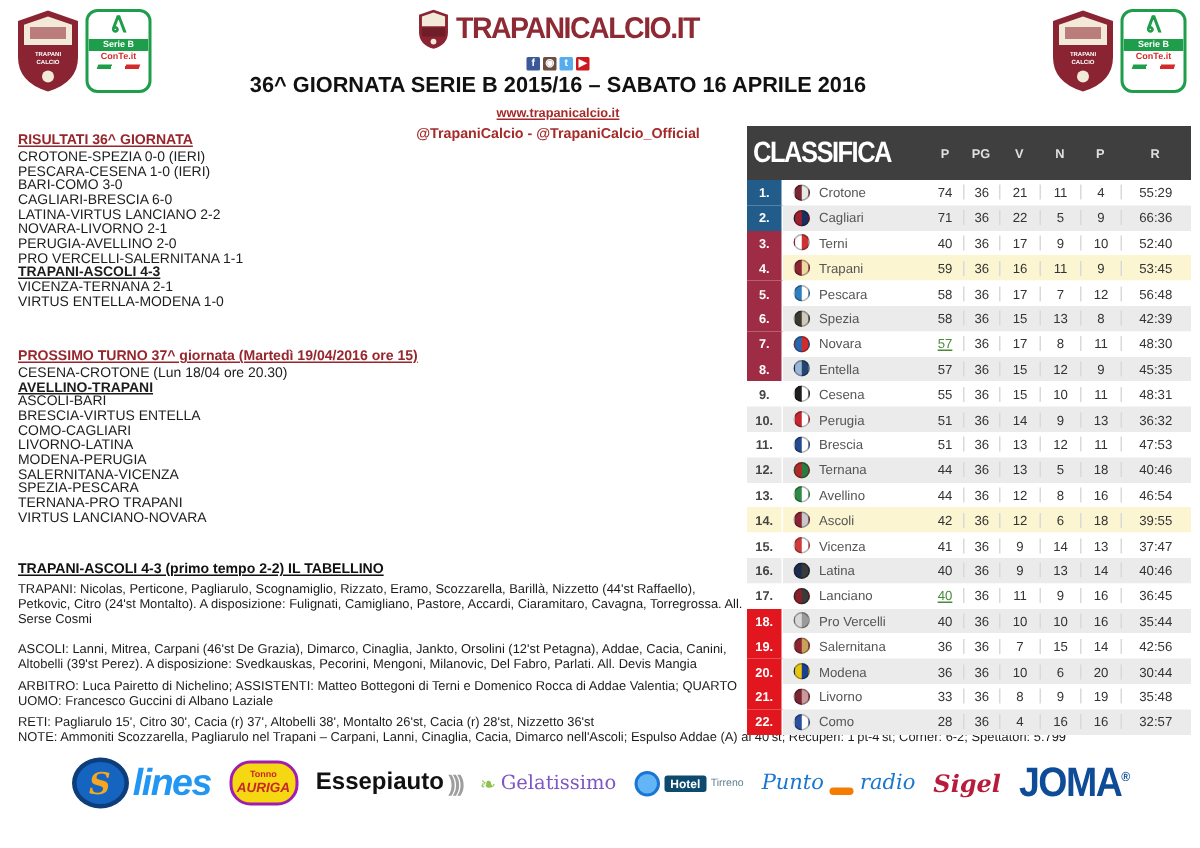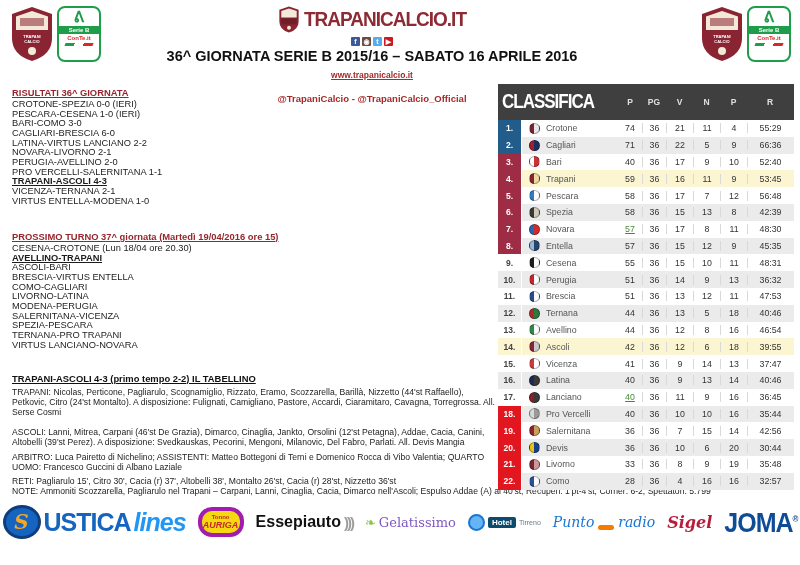--- a/index.html
+++ b/index.html
@@ -25,21 +25,21 @@
   .logo-line { display:inline-flex; align-items:center; gap:4px; }
   .mini-crest svg { width:22px; height:27px; display:block; }
   .site-name { font-size:19px; font-weight:bold; letter-spacing:-1px; color:#8e2a34; transform:scaleY(1.05); }
   .socials { display:flex; justify-content:center; gap:2px; margin-top:0px; }
   .soc { width:9px; height:9px; border-radius:1px; color:#fff; font-size:7px; line-height:9px;
          text-align:center; font-weight:bold; }
   .soc.fb { background:#3b5998; } .soc.ig { background:#6d4c41; }
   .soc.tw { background:#55acee; } .soc.yt { background:#cc181e; }
   .doc-title { font-size:14.5px; font-weight:bold; color:#111; margin-top:2px; letter-spacing:0; }
   .www { font-size:8.5px; font-weight:bold; color:#a52a2a; text-decoration:underline; margin-top:2px; display:inline-block; }
-  .handles { font-size:9.5px; font-weight:bold; color:#a52a2a; margin-top:11px; }
+  .handles { font-size:9.5px; font-weight:bold; color:#a52a2a; margin-top:1px; }
 
   
   .sec { position:absolute; left:12px; width:484px; }
   .sec-heading { font-size:9.4px; font-weight:bold; color:#96262c; text-decoration:underline; margin-bottom:2px; }
   .line { font-size:9.3px; color:#1c1c1c; line-height:9.67px; white-space:nowrap; }
   .line.strong { font-weight:bold; text-decoration:underline; }
   .sec.results { top:87px; }
   .sec.nextround { top:231px; }
   .sec.tabellino { top:373px; width:486px; }
   .tab-heading { font-size:9.4px; font-weight:bold; color:#111; text-decoration:underline; margin-bottom:3px; }
@@ -72,21 +72,21 @@
 
   
   .sponsors { position:absolute; left:0; top:497px; width:800px; height:50px;
               display:flex; align-items:center; justify-content:center; gap:12px; }
   .sp { display:flex; align-items:center; gap:3px; }
   .ustica-ball { width:38px; height:34px; border-radius:50%; background:#1565c0; border:3px solid #0d3d7a;
                  color:#f5a623; font-size:20px; font-weight:bold; text-align:center; line-height:28px;
                  font-family:"DejaVu Serif",serif; font-style:italic; }
   .ustica-t1 { font-size:25px; font-weight:bold; color:#1565c0; letter-spacing:-1px; }
   .ustica-t2 { font-size:25px; font-weight:bold; font-style:italic; color:#2196f3; letter-spacing:-1px; }
-  .auriga { width:46px; height:30px; background:#f5d812; border:4px solid #a21caf; border-radius:14px;
+  .auriga { width:46px; height:30px; background:#f5d812; border:2px solid #a21caf; border-radius:14px;
             display:flex; flex-direction:column; align-items:center; justify-content:center; }
   .auriga .t1 { font-size:6px; color:#c62828; font-weight:bold; }
   .auriga .t2 { font-size:9px; color:#c62828; font-weight:bold; font-style:italic; }
   .essep { font-size:16px; font-weight:bold; color:#111; }
   .essep-swirl { color:#9e9e9e; font-size:15px; font-weight:bold; letter-spacing:-2px; }
   .gelat-leaf { color:#8bc34a; font-size:13px; }
   .gelat { font-family:"DejaVu Serif",serif; font-size:13px; color:#7e57c2; }
   .hotel-ball { width:17px; height:17px; border-radius:50%; background:#64b5f6;
                 border:2px solid #1976d2; }
   .hotel-box { background:#0c4a6e; color:#fff; font-size:8px; font-weight:bold; padding:1px 4px; border-radius:2px; }
@@ -199,21 +199,21 @@
       </div>
   </div>
 
   <div class="sec tabellino">
     <div class="tab-heading">TRAPANI-ASCOLI 4-3 (primo tempo 2-2) IL TABELLINO</div>
     <div class="para">TRAPANI: Nicolas, Perticone, Pagliarulo, Scognamiglio, Rizzato, Eramo, Scozzarella, Barillà, Nizzetto (44'st Raffaello), Petkovic, Citro (24'st Montalto). A disposizione: Fulignati, Camigliano, Pastore, Accardi, Ciaramitaro, Cavagna, Torregrossa. All. Serse Cosmi</div>
     <div class="para">ASCOLI: Lanni, Mitrea, Carpani (46'st De Grazia), Dimarco, Cinaglia, Jankto, Orsolini (12'st Petagna), Addae, Cacia, Canini, Altobelli (39'st Perez). A disposizione: Svedkauskas, Pecorini, Mengoni, Milanovic, Del Fabro, Parlati. All. Devis Mangia</div>
   </div>
 
   <div class="sec bottomnotes">
-    <div class="para narrow">ARBITRO: Luca Pairetto di Nichelino; ASSISTENTI: Matteo Bottegoni di Terni e Domenico Rocca di Vibo Valentia; QUARTO UOMO: Francesco Guccini di Albano Laziale</div>
+    <div class="para narrow">ARBITRO: Luca Pairetto di Nichelino; ASSISTENTI: Matteo Bottegoni di Terni e Domenico Rocca di Addae Valentia; QUARTO UOMO: Francesco Guccini di Albano Laziale</div>
     <div class="smallline">RETI: Pagliarulo 15', Citro 30', Cacia (r) 37', Altobelli 38', Montalto 26'st, Cacia (r) 28'st, Nizzetto 36'st</div>
     <div class="smallline">NOTE: Ammoniti Scozzarella, Pagliarulo nel Trapani – Carpani, Lanni, Cinaglia, Cacia, Dimarco nell'Ascoli; Espulso Addae (A) al 40'st; Recuperi: 1'pt-4'st; Corner: 6-2; Spettatori: 5.799</div>
   </div>
 
   <div class="standings">
     <div class="st-header">
       <span class="st-title">CLASSIFICA</span>
       <span id="st-cols" style="display:flex;">
           <span class="st-colh w-p">P</span>
           <span class="st-colh w-pg">PG</span>
@@ -248,21 +248,21 @@
           <span class="num w-v sep">22</span>
           <span class="num w-n sep">5</span>
           <span class="num w-pe sep">9</span>
           <span class="num w-r sep">66:36</span>
         </div>
         <div class="srow">
           <span class="pos playoff">3.</span>
           <span class="crest-dot">
             <i style="background: linear-gradient(90deg, rgb(255, 255, 255) 50%, rgb(204, 51, 51) 50%);"></i>
           </span>
-          <span class="team">Bari</span>
+          <span class="team">Terni</span>
           <span class="num w-p">40</span>
           <span class="num w-pg sep">36</span>
           <span class="num w-v sep">17</span>
           <span class="num w-n sep">9</span>
           <span class="num w-pe sep">10</span>
           <span class="num w-r sep">52:40</span>
         </div>
         <div class="srow alt hl">
           <span class="pos playoff">4.</span>
           <span class="crest-dot">
@@ -469,21 +469,21 @@
           <span class="num w-v sep">7</span>
           <span class="num w-n sep">15</span>
           <span class="num w-pe sep">14</span>
           <span class="num w-r sep">42:56</span>
         </div>
         <div class="srow alt">
           <span class="pos relegation">20.</span>
           <span class="crest-dot">
             <i style="background: linear-gradient(90deg, rgb(232, 197, 14) 50%, rgb(27, 63, 143) 50%);"></i>
           </span>
-          <span class="team">Devis</span>
+          <span class="team">Modena</span>
           <span class="num w-p">36</span>
           <span class="num w-pg sep">36</span>
           <span class="num w-v sep">10</span>
           <span class="num w-n sep">6</span>
           <span class="num w-pe sep">20</span>
           <span class="num w-r sep">30:44</span>
         </div>
         <div class="srow">
           <span class="pos relegation">21.</span>
           <span class="crest-dot">
@@ -509,21 +509,20 @@
           <span class="num w-n sep">16</span>
           <span class="num w-pe sep">16</span>
           <span class="num w-r sep">32:57</span>
         </div>
       </div>
   </div>
 
   <div class="sponsors">
     <div class="sp">
       <span class="ustica-ball">S</span>
-      <span class="ustica-t1">USTICA</span>
       <span class="ustica-t2">lines</span>
     </div>
     <div class="sp auriga" style="flex-direction:column; gap:0;">
       <span class="t1">Tonno</span>
       <span class="t2">AURIGA</span>
     </div>
     <div class="sp">
       <span class="essep">Essepiauto</span>
       <span class="essep-swirl">)))</span>
     </div>

